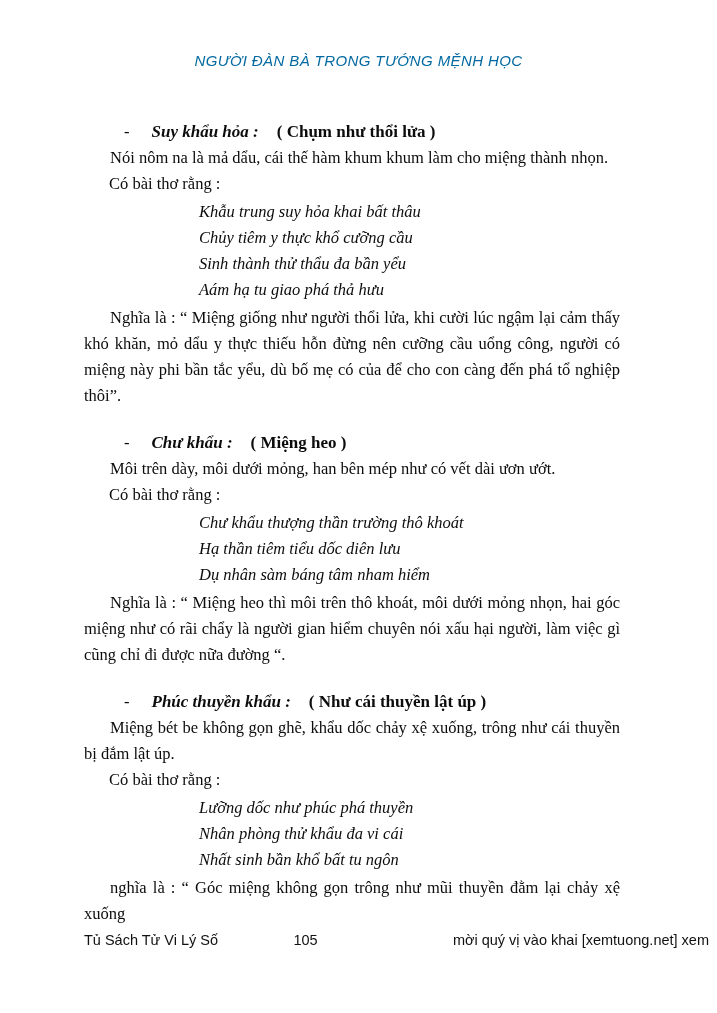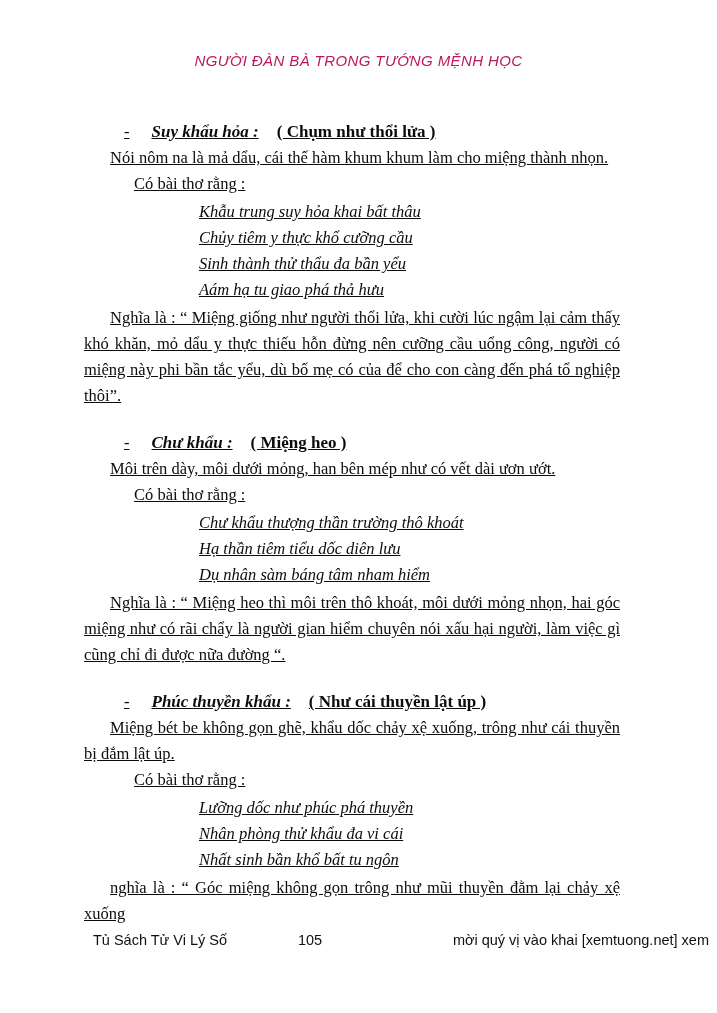--- a/index.html
+++ b/index.html
@@ -12,46 +12,45 @@
     font-family:"Liberation Serif", serif;
     overflow:hidden;
   }
   .running-head {
     padding-top:52px;
     text-align:center;
     font-family:"Liberation Sans", sans-serif;
     font-style:italic;
     font-size:15px;
     letter-spacing:0.4px;
-    color:#be185d;
+    color:#0369a1;
   }
   .content {
     margin-left:84px;
     width:536px;
     margin-top:50px;
     font-size:16.5px;
     line-height:26px;
-    text-decoration:underline;
   }
   .section + .section { margin-top:21px; }
   .sec-heading {
     margin-left:40px;
     white-space:nowrap;
   }
   .sec-heading .dash { font-style:italic; padding-right:22px; }
   .sec-heading .sec-title {
     font-weight:bold; font-style:italic; padding-right:18px; font-size:17px;
   }
   .sec-heading .sec-paren { font-weight:bold; font-size:17px; }
   .para { text-align:justify; text-indent:26px; }
-  .poem-intro { margin-left:50px; }
+  .poem-intro { margin-left:25px; }
   .poem { margin-left:115px; font-style:italic; padding:2px 0 2px 0; }
   .footer {
     position:absolute;
-    top:932px; left:93px; right:8px;
+    top:932px; left:84px; right:8px;
     display:flex; justify-content:space-between; align-items:baseline;
     font-family:"Liberation Sans", sans-serif;
     font-size:14.5px;
     color:#111;
   }
   .footer .page-num { transform:translateX(-30px); }
 </style>
 </head>
 <body>
 

